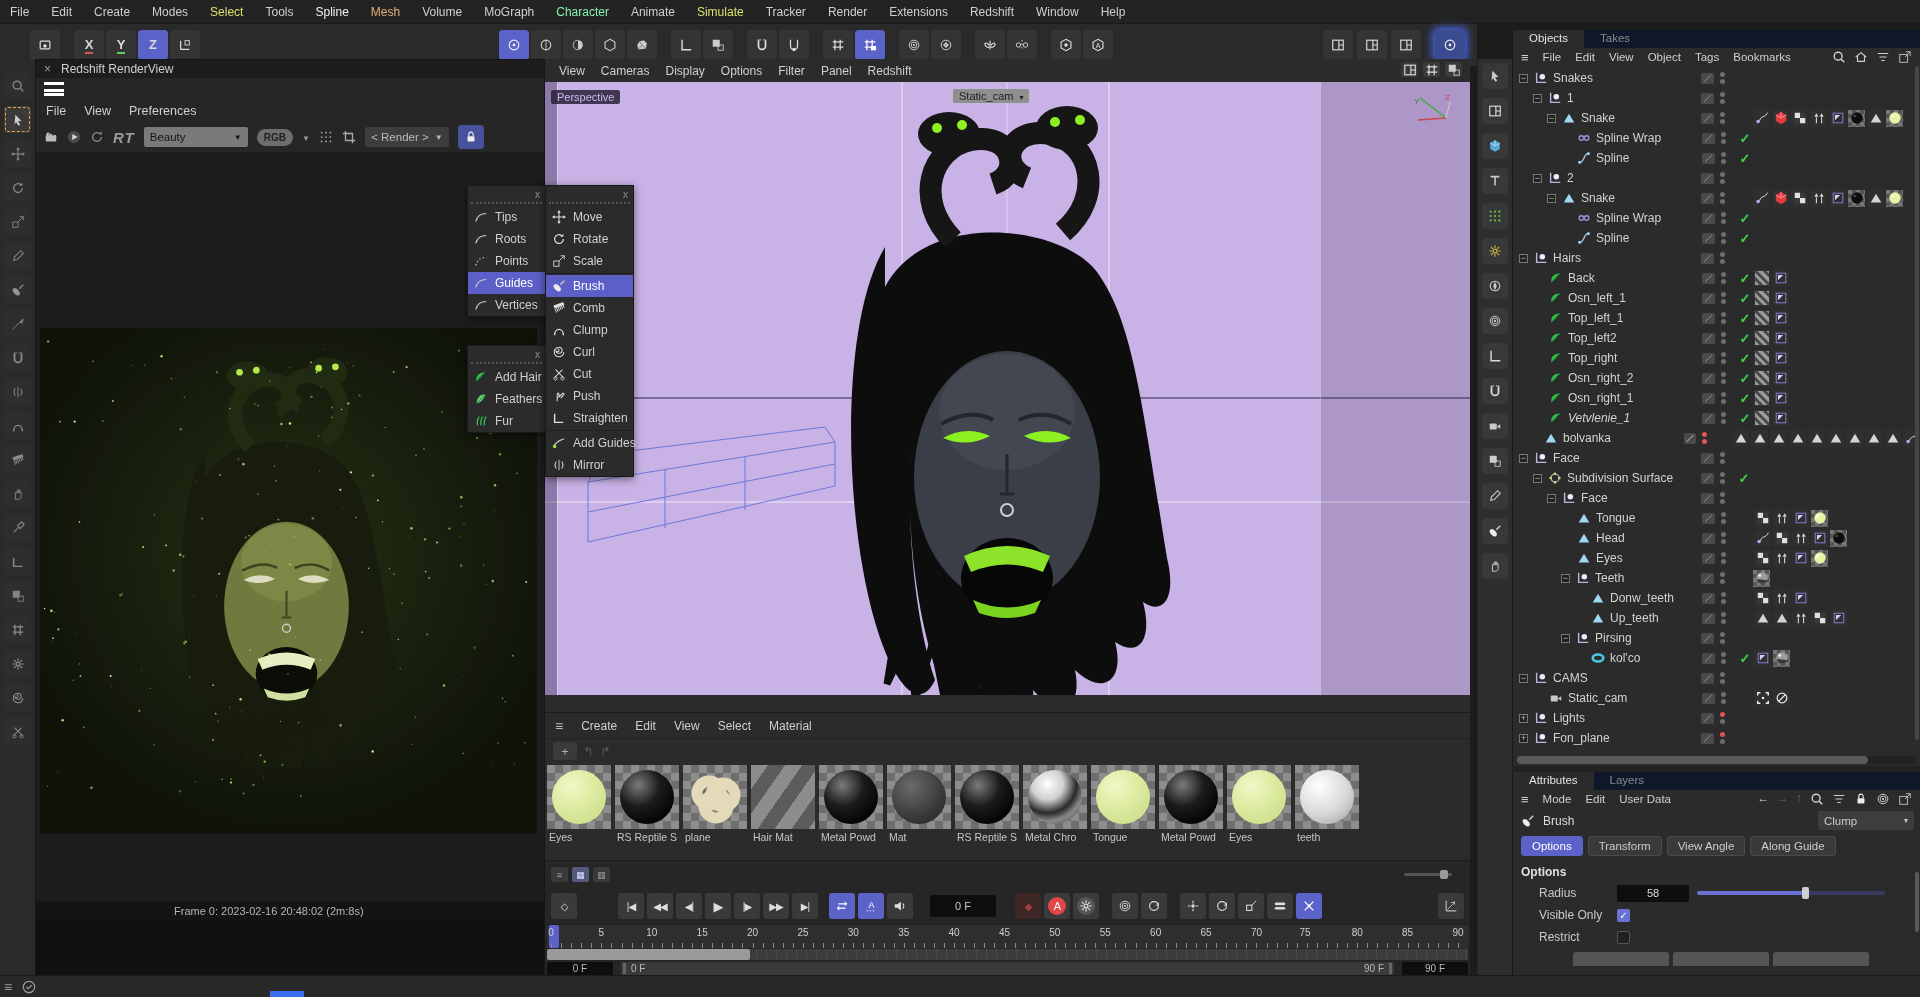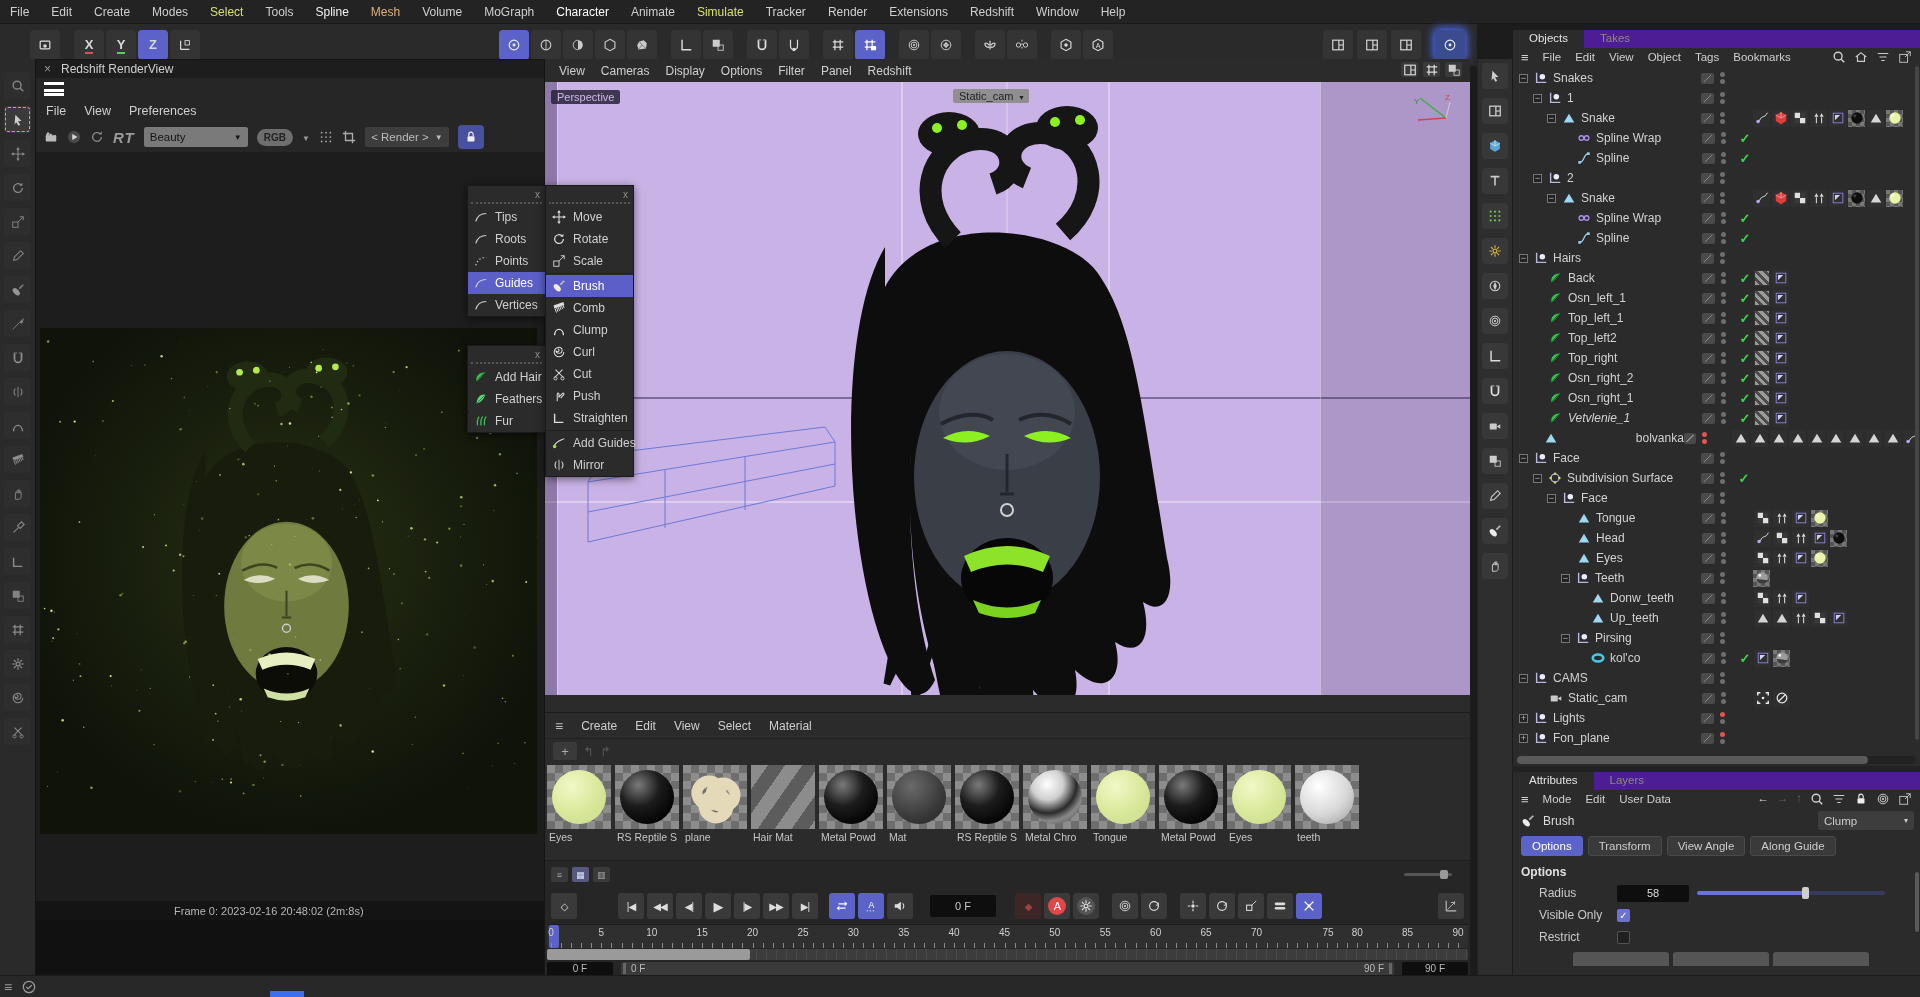--- a/index.html
+++ b/index.html
@@ -112,21 +112,21 @@
   
   #statusbar{left:0;top:975px;width:1920px;height:22px;background:#282828;border-top:1px solid #1a1a1a;display:flex;align-items:center;gap:10px;padding-left:4px}
   #taskbar-blue{position:absolute;left:270px;top:15px;width:34px;height:7px;background:#3b6ff0}
 
   
   #rightstrip{left:1477px;top:59px;width:35px;height:916px;background:#2e2e2e;display:flex;flex-direction:column;align-items:center;gap:9px;padding-top:4px;border-left:1px solid #222}
   .rsic{width:26px;height:26px;border-radius:4px;background:#383838;display:flex;align-items:center;justify-content:center;color:#bdbdbd;font-size:12px}
 
   
   #objects{left:1512px;top:30px;width:408px;height:736px;background:#2b2b2b;display:flex;flex-direction:column;border-left:1px solid #1a1a1a}
-  .ptabs{height:18px;background:#4c1d95;display:flex}
+  .ptabs{height:18px;background:#0f172a;display:flex}
   .ptab{padding:2px 16px;font-size:11.5px;color:#8a8a8a}
   .ptab.on{background:#2b2b2b;color:#e2e2e2}
   .pmenu{height:18px;display:flex;align-items:center;gap:14px;padding-left:8px;font-size:11.5px;color:#cfcfcf;position:relative}
   .pmenu .ric{position:absolute;display:flex;gap:8px;right:8px;top:2px}
   #otree{flex:1;overflow:hidden;padding-top:2px;position:relative}
   .trow{height:20px;display:flex;align-items:center;font-size:12px;color:#d2d2d2;white-space:nowrap}
   .texp{width:9px;height:9px;border:1px solid #777;color:#bbb;font-size:9px;line-height:7px;text-align:center;margin-right:4px;background:#222}
   .tspacer{display:inline-block}
   .tico{width:17px;display:flex;justify-content:center;margin-right:4px}
   .tname{width:148px;overflow:hidden}
@@ -174,21 +174,21 @@
     <span class="mi" style="color: rgb(207, 207, 207);">File</span>
     <span class="mi" style="color: rgb(207, 207, 207);">Edit</span>
     <span class="mi" style="color: rgb(207, 207, 207);">Create</span>
     <span class="mi" style="color: rgb(207, 207, 207);">Modes</span>
     <span class="mi" style="color: rgb(216, 224, 106);">Select</span>
     <span class="mi" style="color: rgb(207, 207, 207);">Tools</span>
     <span class="mi" style="color: rgb(242, 242, 242);">Spline</span>
     <span class="mi" style="color: rgb(224, 176, 122);">Mesh</span>
     <span class="mi" style="color: rgb(207, 207, 207);">Volume</span>
     <span class="mi" style="color: rgb(207, 207, 207);">MoGraph</span>
-    <span class="mi" style="color: #ffffff;">Character</span>
+    <span class="mi" style="color: #86efac;">Character</span>
     <span class="mi" style="color: rgb(207, 207, 207);">Animate</span>
     <span class="mi" style="color: rgb(216, 224, 106);">Simulate</span>
     <span class="mi" style="color: rgb(207, 207, 207);">Tracker</span>
     <span class="mi" style="color: rgb(207, 207, 207);">Render</span>
     <span class="mi" style="color: rgb(207, 207, 207);">Extensions</span>
     <span class="mi" style="color: rgb(207, 207, 207);">Redshift</span>
     <span class="mi" style="color: rgb(207, 207, 207);">Window</span>
     <span class="mi" style="color: rgb(207, 207, 207);">Help</span>
   </div>
 <div id="toolbar" class="abs">
@@ -1201,21 +1201,21 @@
       <div class="rtick" style="left: 679.211px;"></div>
       <div class="rtick" style="left: 689.289px;"></div>
       <div class="rtick" style="left: 699.367px;"></div>
       <div class="rtick" style="left: 709.444px;"></div>
       <div class="rlab" style="left: 709.444px;">70</div>
       <div class="rtick" style="left: 719.522px;"></div>
       <div class="rtick" style="left: 729.6px;"></div>
       <div class="rtick" style="left: 739.678px;"></div>
       <div class="rtick" style="left: 749.756px;"></div>
       <div class="rtick" style="left: 759.833px;"></div>
-      <div class="rlab" style="left: 781px;">75</div>
+      <div class="rlab" style="left: 758px;">75</div>
       <div class="rtick" style="left: 769.911px;"></div>
       <div class="rtick" style="left: 779.989px;"></div>
       <div class="rtick" style="left: 790.067px;"></div>
       <div class="rtick" style="left: 800.144px;"></div>
       <div class="rtick" style="left: 810.222px;"></div>
       <div class="rlab" style="left: 810.222px;">80</div>
       <div class="rtick" style="left: 820.3px;"></div>
       <div class="rtick" style="left: 830.378px;"></div>
       <div class="rtick" style="left: 840.456px;"></div>
       <div class="rtick" style="left: 850.533px;"></div>
@@ -1903,21 +1903,21 @@
         </span>
       </div>
       <div class="trow">
         <span class="tspacer" style="width: 20px;"></span>
         <span class="tspacer" style="width: 14px;"></span>
         <span class="tico">
           <svg viewBox="0 0 16 16" width="14" height="14">
             <path d="M8 3 14 13H2Z" fill="#9fd8f2"></path>
           </svg>
         </span>
-        <span class="tname" style="width: 134px; text-align: right;">bolvanka</span>
+        <span class="tname" style="width: 134px;">bolvanka</span>
         <span class="laybox"></span>
         <span class="dotcol">
           <span class="dot r"></span>
           <span class="dot r"></span>
         </span>
         <span class="chkcol"></span>
         <span class="tags">
           <span class="tagbox">
             <svg viewBox="0 0 16 16" width="14" height="14">
               <path d="M8 3 14 13H2Z" fill="#d5d5d5"></path>

